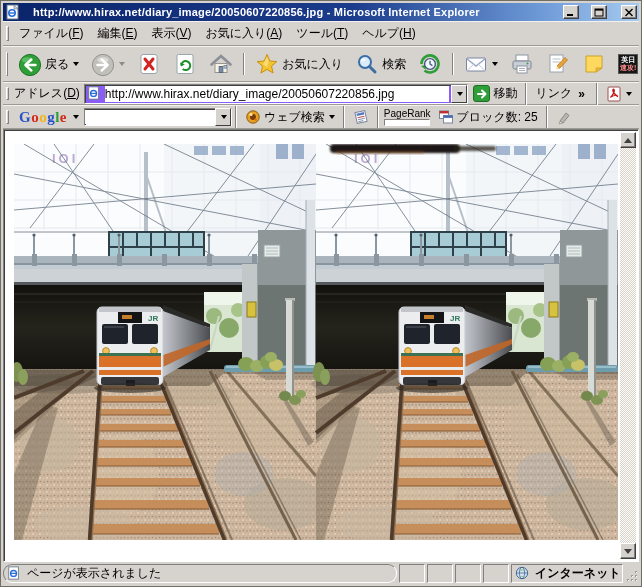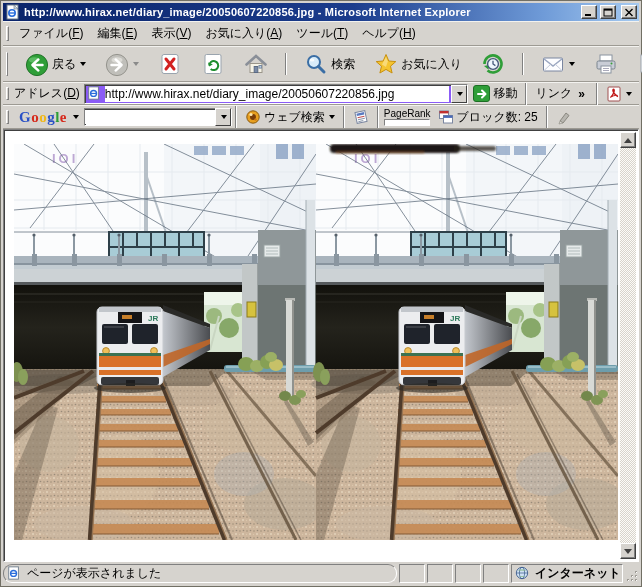--- a/index.html
+++ b/index.html
@@ -11,21 +11,21 @@
   }
   .window {
     width:642px; height:587px; background:#d6d3ce;
     border:1px solid #716f64; padding:2px;
     display:flex; flex-direction:column;
   }
   
   .titlebar {
     height:18px; flex:0 0 18px;
     background:linear-gradient(90deg,#0a246a 0%,#1b3c8c 55%,#6f9bd8 85%,#a6caf0 100%);
-    display:flex; align-items:center; padding:0 2px; gap:3px;
+    display:flex; align-items:center; padding:0 2px; gap:12px;
   }
   .titlebar .title {
     color:#fff; font-weight:bold; font-size:11px; white-space:nowrap;
     overflow:hidden; flex:1; letter-spacing:0.2px;
   }
   .tb-btn {
     width:16px; height:14px; background:#d6d3ce; flex:0 0 16px;
     border:1px solid; border-color:#fff #404040 #404040 #fff;
     box-shadow:inset -1px -1px 0 #808080;
     display:flex; align-items:center; justify-content:center;
@@ -34,21 +34,21 @@
   
   .bar { display:flex; align-items:center; border-top:1px solid #f3f2ef; border-bottom:1px solid #9d9a93; }
   .menubar { height:28px; flex:0 0 20px; padding:1px 2px; }
   .menu-item { padding:2px 7px; white-space:nowrap; cursor:default; }
   .menu-item u { text-decoration:underline; }
   .grip {
     width:3px; height:70%; margin:0 3px 0 1px;
     border:1px solid; border-color:#fff #808080 #808080 #fff; background:#d6d3ce;
   }
   .vsep { width:0; height:22px; border-left:1px solid #808080; border-right:1px solid #fff; margin:0 3px; }
-  .toolbar { height:36px; flex:0 0 36px; padding:0 2px; gap:9px; }
+  .toolbar { height:36px; flex:0 0 36px; padding:0 2px; gap:2px; }
   .tool-btn {
     display:flex; align-items:center; gap:3px; padding:2px 4px;
     border:1px solid transparent; border-radius:1px; white-space:nowrap;
   }
   .dd { width:0; height:0; border-left:3px solid transparent; border-right:3px solid transparent; border-top:4px solid #000; margin-left:1px; }
   .dd.dis { border-top-color:#8a8a8a; }
   .chev { font-weight:bold; font-size:12px; padding:0 3px; }
   .trans-icon {
     width:20px; height:20px; background:#161616; border:1px solid #555;
     display:flex; flex-direction:column; align-items:center; justify-content:center;
@@ -214,35 +214,35 @@
             <rect x="6" y="11.5" width="12" height="9" fill="#f6f3e6" stroke="#9a958a"></rect>
             <rect x="10.2" y="14.5" width="3.6" height="6" fill="#7a8ba6" stroke="#5a6a84"></rect>
             <rect x="15" y="13.5" width="2.6" height="2.6" fill="#bcd2e8" stroke="#7a8aa0"></rect>
           </svg>
       </span>
     </span>
     <span class="vsep"></span>
     <span class="tool-btn">
       <span class="icon24">
         <svg viewBox="0 0 24 24" width="24" height="24">
+            <path d="M12,2.5 L14.8,9 L21.8,9.6 L16.5,14.2 L18.1,21 L12,17.4 L5.9,21 L7.5,14.2 L2.2,9.6 L9.2,9 Z" fill="#f4c430" stroke="#c89010" stroke-width="1" stroke-linejoin="round"></path>
+            <path d="M12,4.8 L13.8,9.4 L12,15 L8,12.6 Z" fill="#fae08a" opacity="0.8"></path>
+          </svg>
+      </span>
+      <span>お気に入り</span>
+    </span>
+    <span class="tool-btn">
+      <span class="icon24">
+        <svg viewBox="0 0 24 24" width="24" height="24">
             <circle cx="10" cy="10" r="6" fill="#d8ecfa" stroke="#3a6ea5" stroke-width="2"></circle>
             <ellipse cx="8" cy="8" rx="2.4" ry="1.6" fill="#fff" opacity="0.8"></ellipse>
             <line x1="14.5" y1="14.5" x2="20" y2="20" stroke="#3a6ea5" stroke-width="3" stroke-linecap="round"></line>
           </svg>
       </span>
       <span>検索</span>
-    </span>
-    <span class="tool-btn">
-      <span class="icon24">
-        <svg viewBox="0 0 24 24" width="24" height="24">
-            <path d="M12,2.5 L14.8,9 L21.8,9.6 L16.5,14.2 L18.1,21 L12,17.4 L5.9,21 L7.5,14.2 L2.2,9.6 L9.2,9 Z" fill="#f4c430" stroke="#c89010" stroke-width="1" stroke-linejoin="round"></path>
-            <path d="M12,4.8 L13.8,9.4 L12,15 L8,12.6 Z" fill="#fae08a" opacity="0.8"></path>
-          </svg>
-      </span>
-      <span>お気に入り</span>
     </span>
     <span class="tool-btn">
       <span class="icon24">
         <svg viewBox="0 0 24 24" width="24" height="24">
             <path d="M3.5,12 a8.5,8.5 0 1 1 3,6.4" fill="none" stroke="#2f9e38" stroke-width="2.6"></path>
             <path d="M3,14 L7.4,17.6 L8.6,12.8 Z" fill="#2f9e38"></path>
             <circle cx="12" cy="12" r="5.4" fill="#eef6fc" stroke="#44597a" stroke-width="1.4"></circle>
             <path d="M12,8.8 V12 L14.4,13.6" stroke="#44597a" stroke-width="1.3" fill="none"></path>
           </svg>
       </span>

